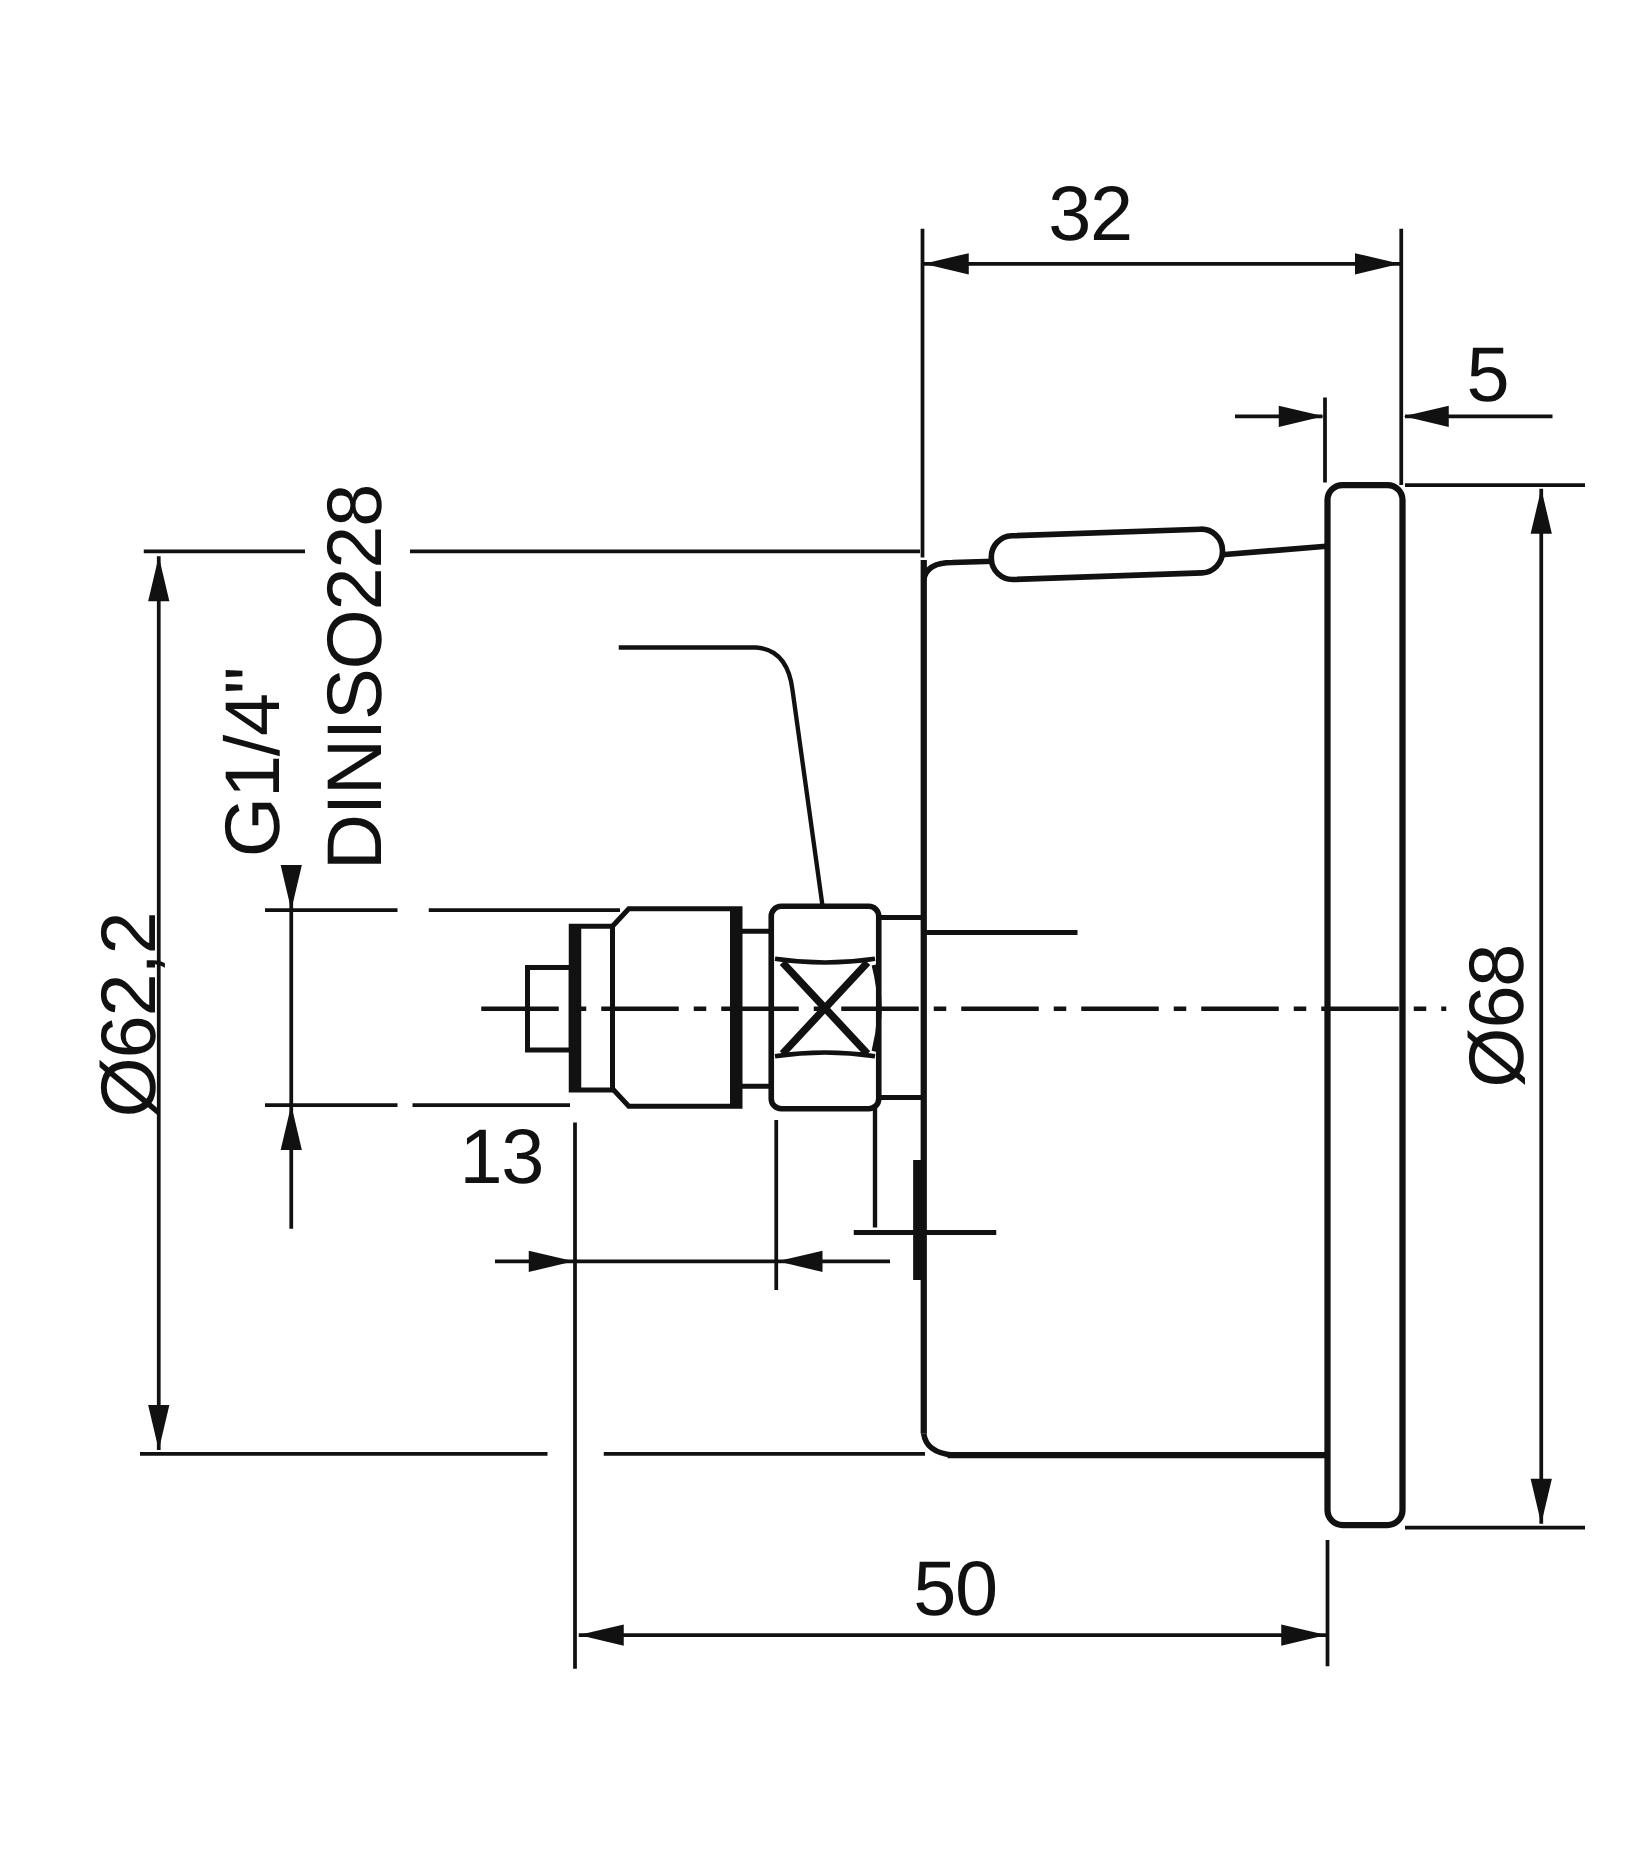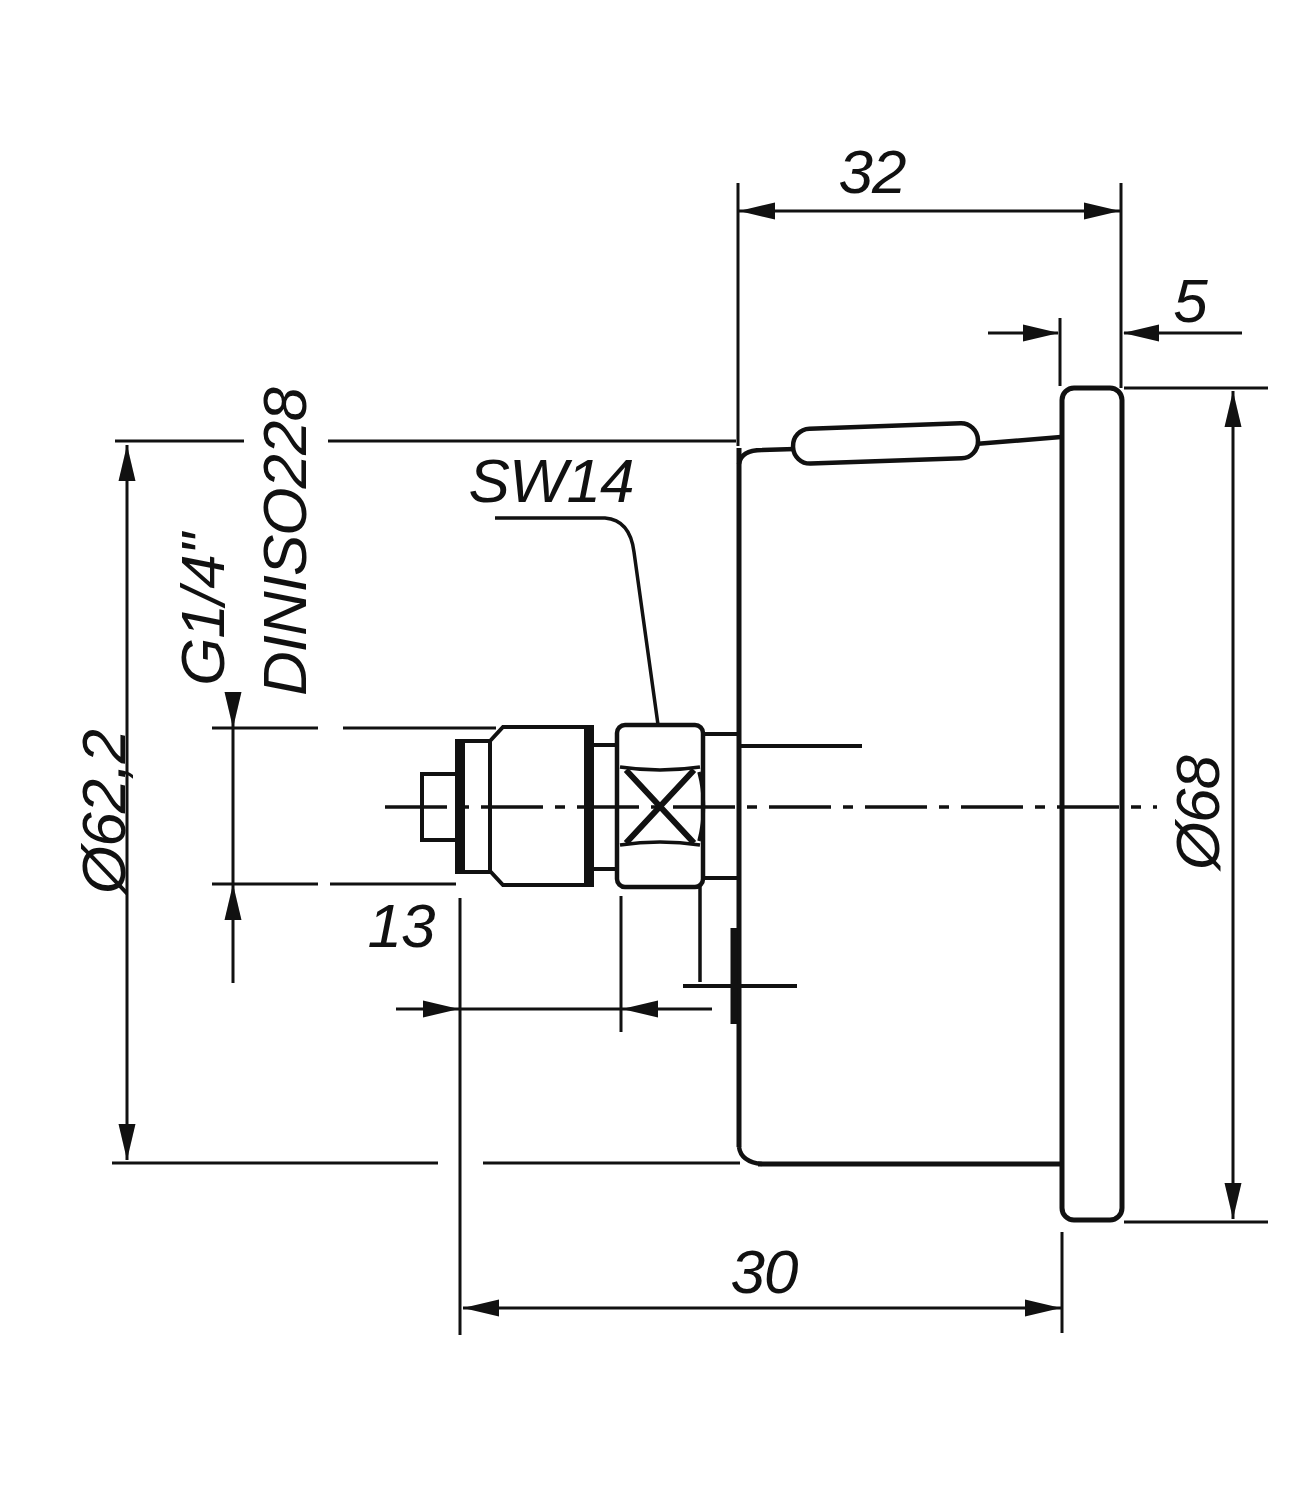--- a/index.html
+++ b/index.html
@@ -2,21 +2,20 @@
 <html><head>
 <meta charset="utf-8">
 <style>
   html,body{margin:0;padding:0;background:#ffffff;}
   #stage{
     position:relative;
     width:1307px;height:1500px;
     background:#ffffff;
     font-family:"Liberation Sans", sans-serif;
     overflow:hidden;
-    font-style:italic;
   }
   #stage svg{position:absolute;left:0;top:0;}
   .lbl{
     position:absolute;
     font-size:62px;
     line-height:1;
     letter-spacing:-1px;
     color:#111111;
     white-space:nowrap;
     transform:translate(-50%,-50%);
@@ -130,20 +129,19 @@
   <div class="lbl" style="left:872px;top:172px">32</div>
 
   <div class="lbl" style="left:1190px;top:301px">5</div>
 
   <div class="lbl rot" style="left:104px;top:812px">Ø62,2</div>
 
   <div class="lbl rot" style="left:203px;top:610px">G1/4"</div>
 
   <div class="lbl rot" style="left:285px;top:542px">DINISO228</div>
 
-  <div class="lbl" style="left:551px;top:481px">SW14</div>
 
   <div class="lbl rot" style="left:1198px;top:813px">Ø68</div>
 
   <div class="lbl" style="left:401px;top:926px">13</div>
 
-  <div class="lbl" style="left:764px;top:1272px">30</div>
+  <div class="lbl" style="left:764px;top:1272px">50</div>
 </div>
 
 </body></html>

